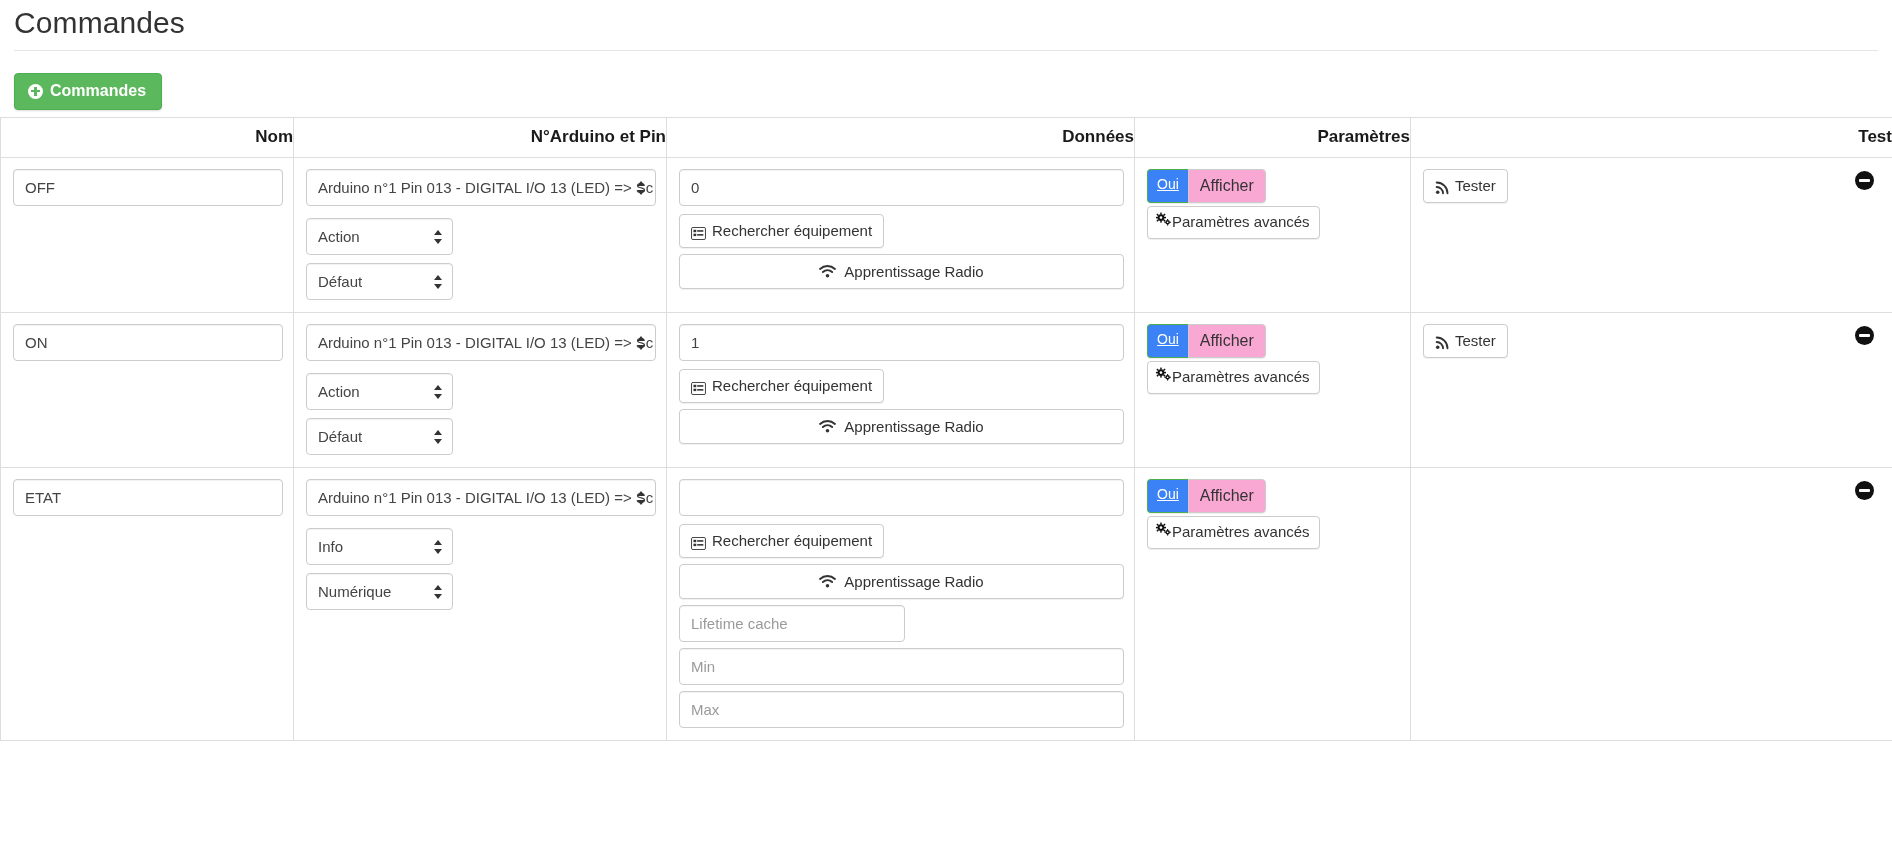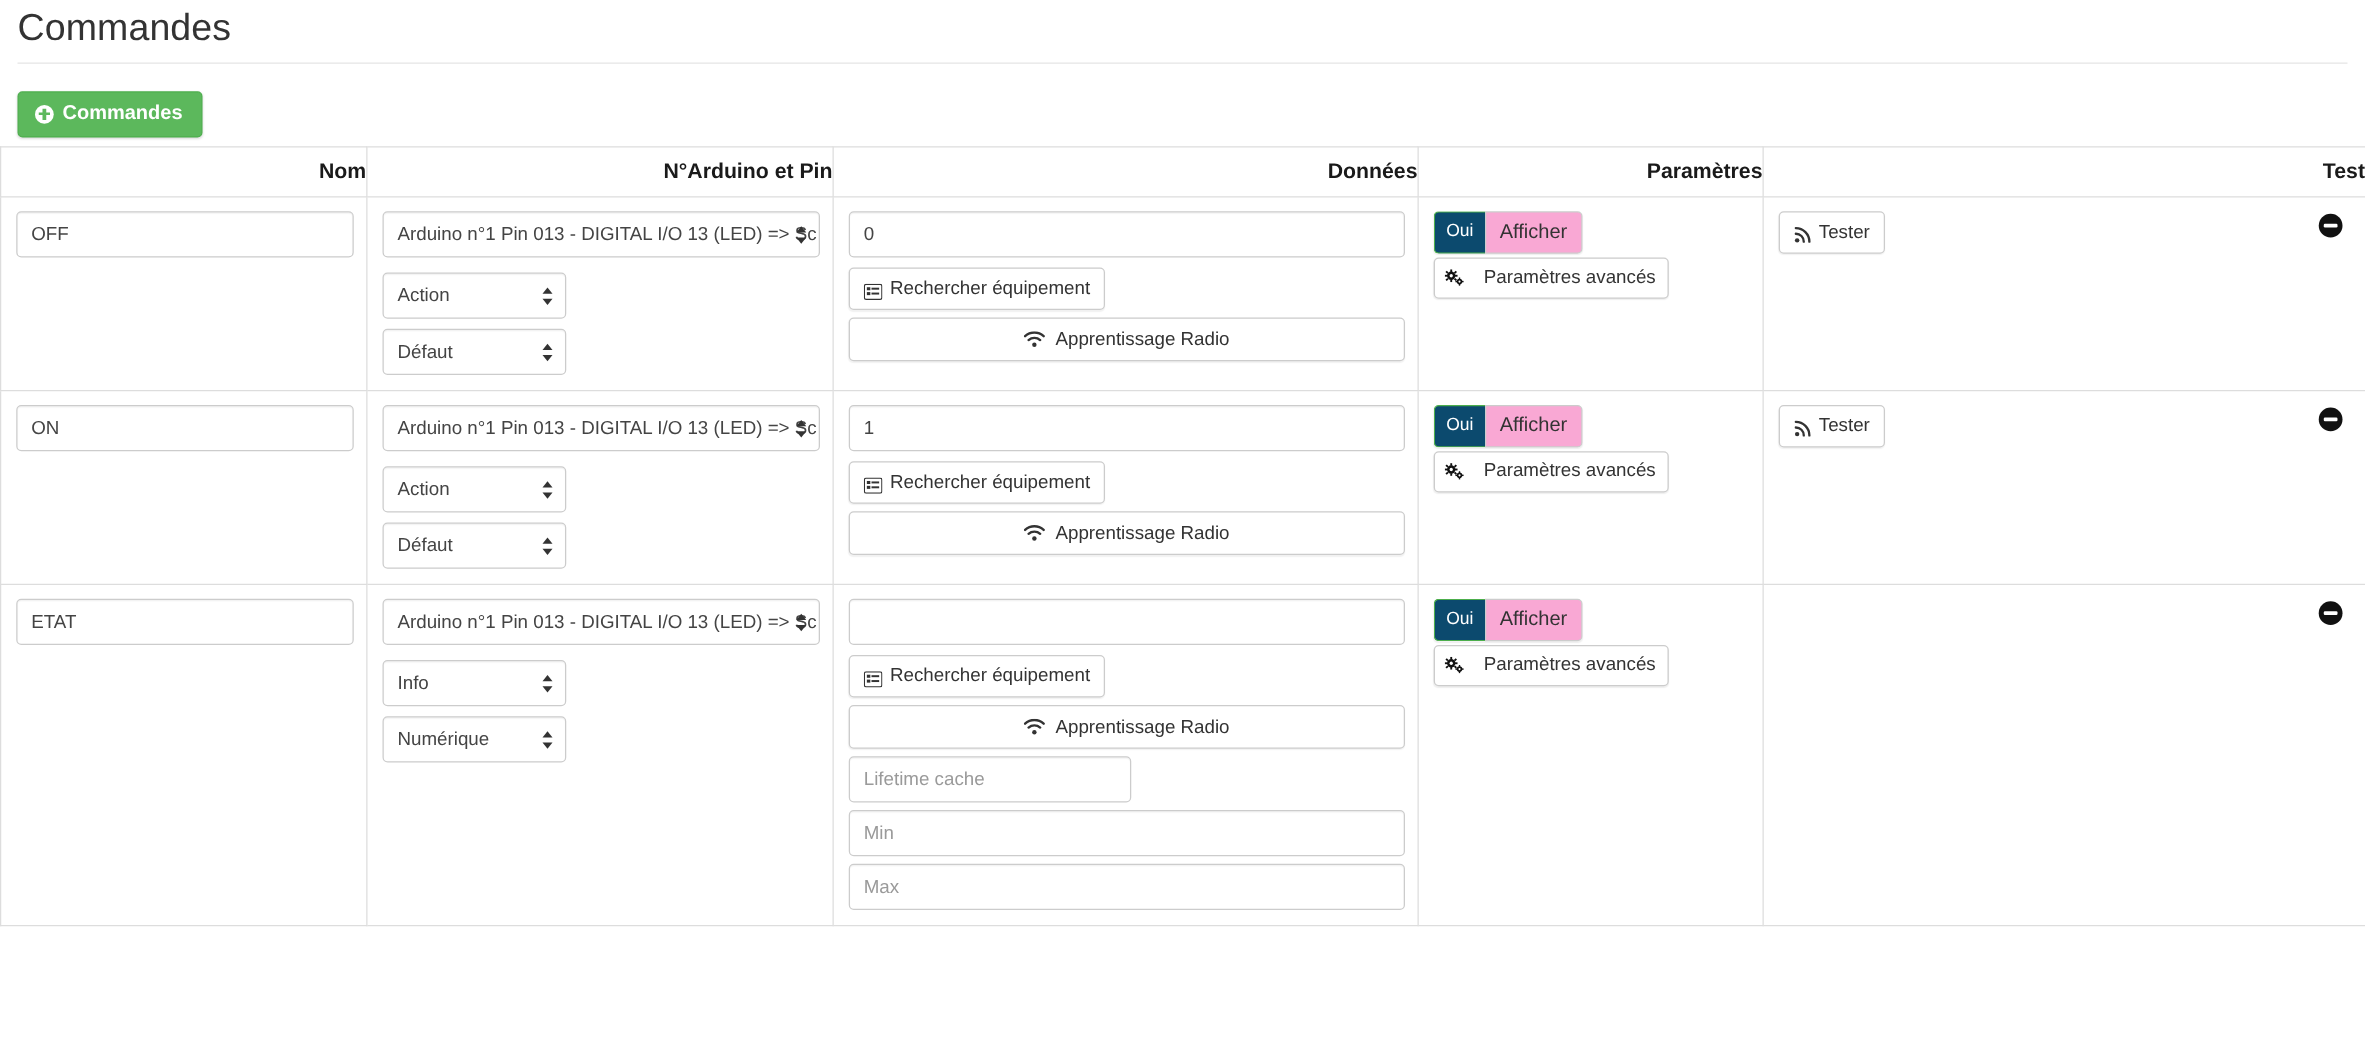--- a/index.html
+++ b/index.html
@@ -190,44 +190,45 @@
     font-family: "Liberation Sans", sans-serif;
   }
 
   
   .ic { display: inline-block; flex: 0 0 auto; line-height: 0; }
   .ic svg { display: block; }
 
   
   .btn-group-toggle { display: inline-flex; border-radius: 4px; box-shadow: 0 1px 1px rgba(0,0,0,.07); }
   .tg-on {
-    background: #0c4a6e;
+    background: #3b82f6;
     border: 1px solid #4cae4c;
     border-right: none;
     color: #ffffff;
     font-size: 14px;
     padding: 6px 9px 7px 9px;
     border-radius: 4px 0 0 4px;
     cursor: pointer;
     line-height: 1.2;
+    text-decoration: underline;
   }
   .tg-off {
     background: #f9a8d4;
     border: 1px solid #cccccc;
     color: #333333;
     font-size: 16px;
     padding: 6px 11px 7px 11px;
     border-radius: 0 4px 4px 0;
     cursor: pointer;
     line-height: 1.2;
   }
   .btn-adv {
     display: inline-flex;
-    align-items: center;
-    gap: 15px;
+    align-items: flex-start;
+    gap: 0;
     background: #ffffff;
     border: 1px solid #cccccc;
     border-radius: 4px;
     color: #333333;
     font-size: 15px;
     padding: 5px 9px 6px 7px;
     cursor: pointer;
     box-shadow: 0 1px 1px rgba(0,0,0,.07);
     margin-top: 3px;
     white-space: nowrap;

